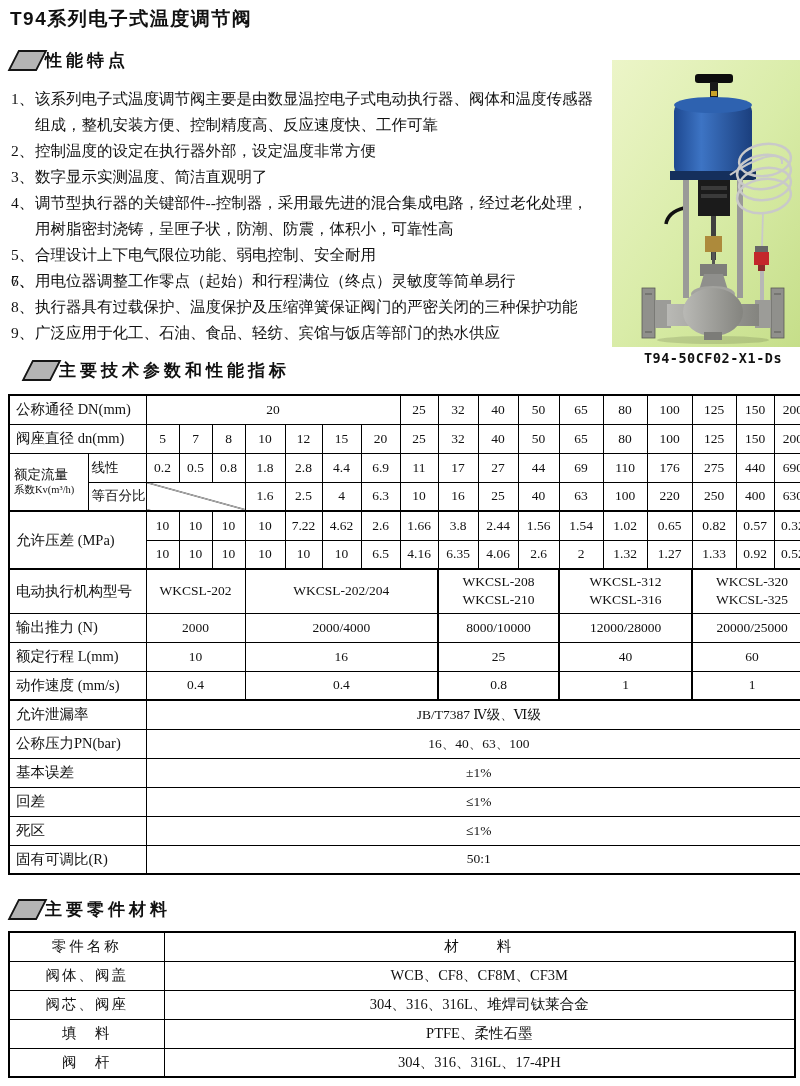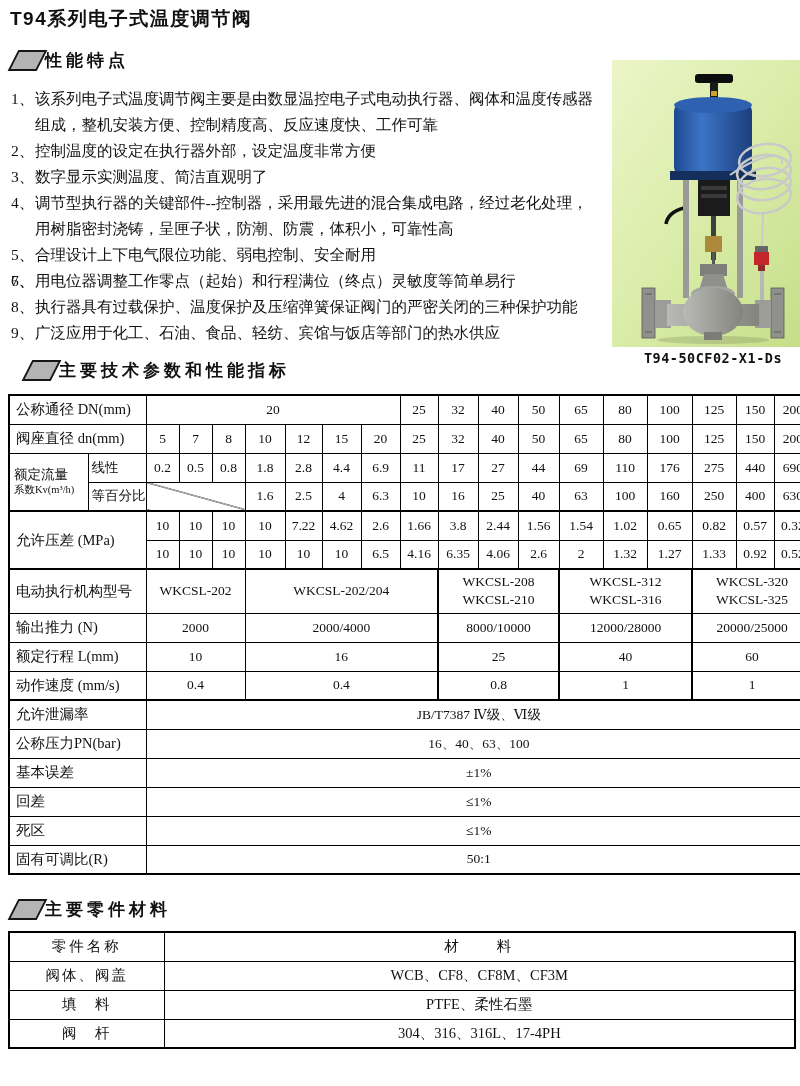--- a/index.html
+++ b/index.html
@@ -235,21 +235,21 @@
       <td>1.6</td>
       <td>2.5</td>
       <td>4</td>
       <td>6.3</td>
       <td>10</td>
       <td>16</td>
       <td>25</td>
       <td>40</td>
       <td>63</td>
       <td>100</td>
-      <td>160</td>
+      <td>220</td>
       <td>250</td>
       <td>400</td>
       <td>630</td>
     </tr>
     <tr class="tt">
       <td class="lbl" colspan="2" rowspan="2">允许压差 (MPa)</td>
       <td>10</td>
       <td>10</td>
       <td>10</td>
       <td>10</td>
@@ -367,20 +367,24 @@
     <tbody>
         <tr>
       <td class="mlbl hdr">零件名称</td>
       <td class="hdr">材　　料</td>
     </tr>
     <tr>
       <td class="mlbl">阀体、阀盖</td>
       <td>WCB、CF8、CF8M、CF3M</td>
     </tr>
     <tr>
+      <td class="mlbl">阀芯、阀座</td>
+      <td>304、316、316L、堆焊司钛莱合金</td>
+    </tr>
+    <tr>
       <td class="mlbl">填　料</td>
       <td>PTFE、柔性石墨</td>
     </tr>
     <tr>
       <td class="mlbl">阀　杆</td>
       <td>304、316、316L、17-4PH</td>
     </tr>
   </tbody>
     </table>
 

